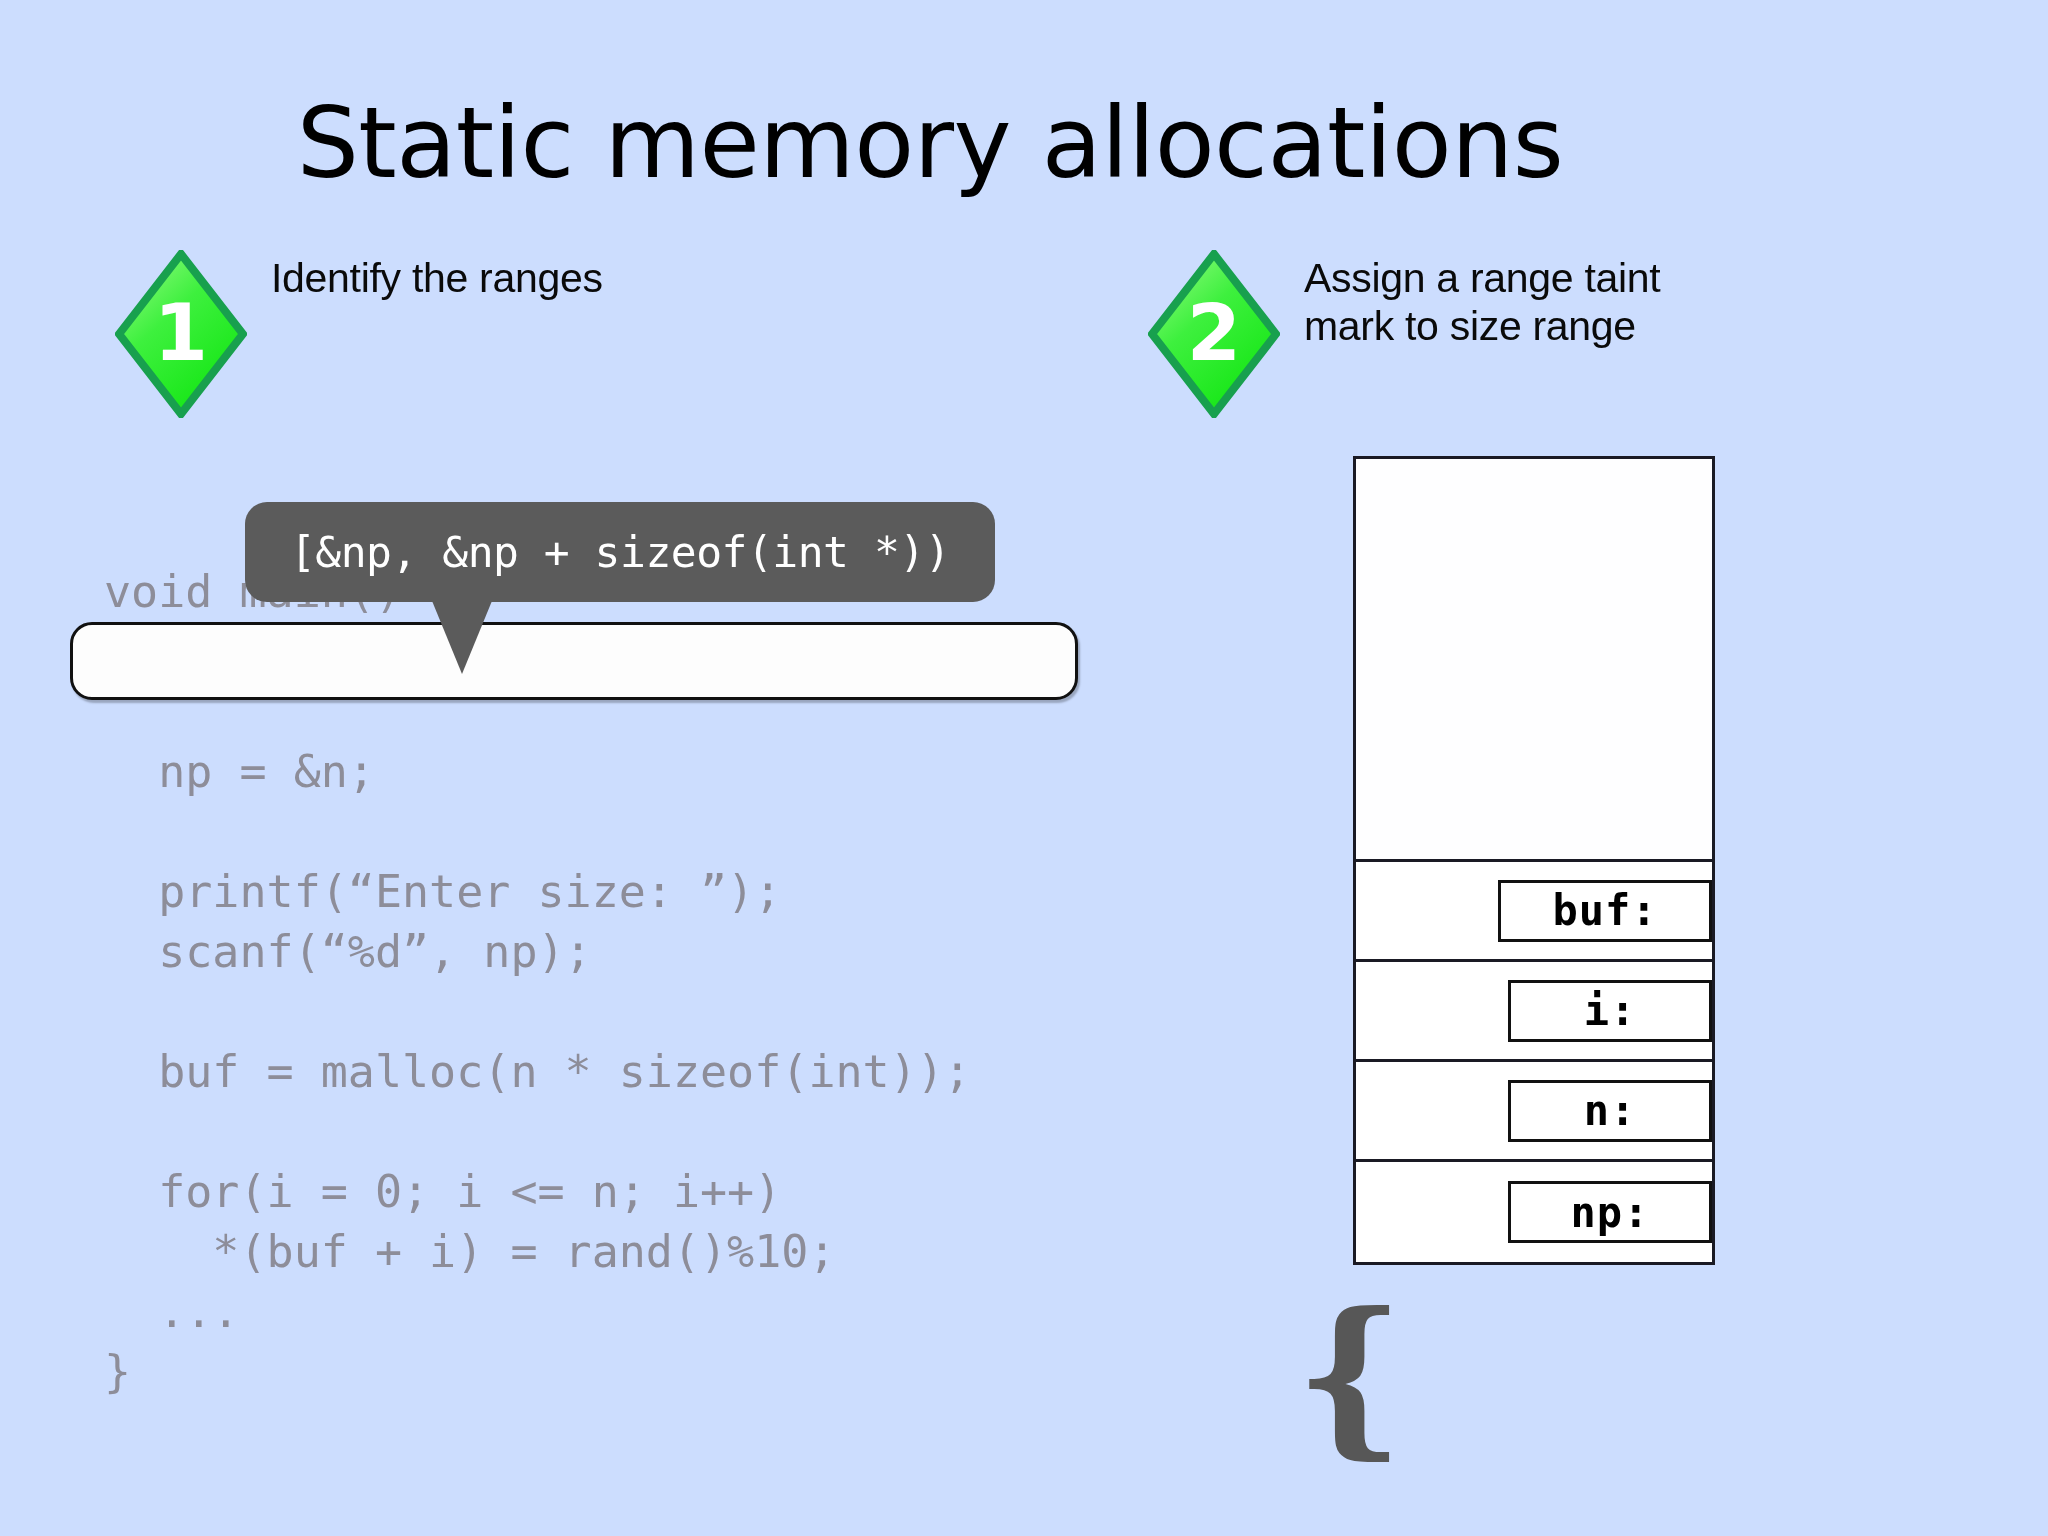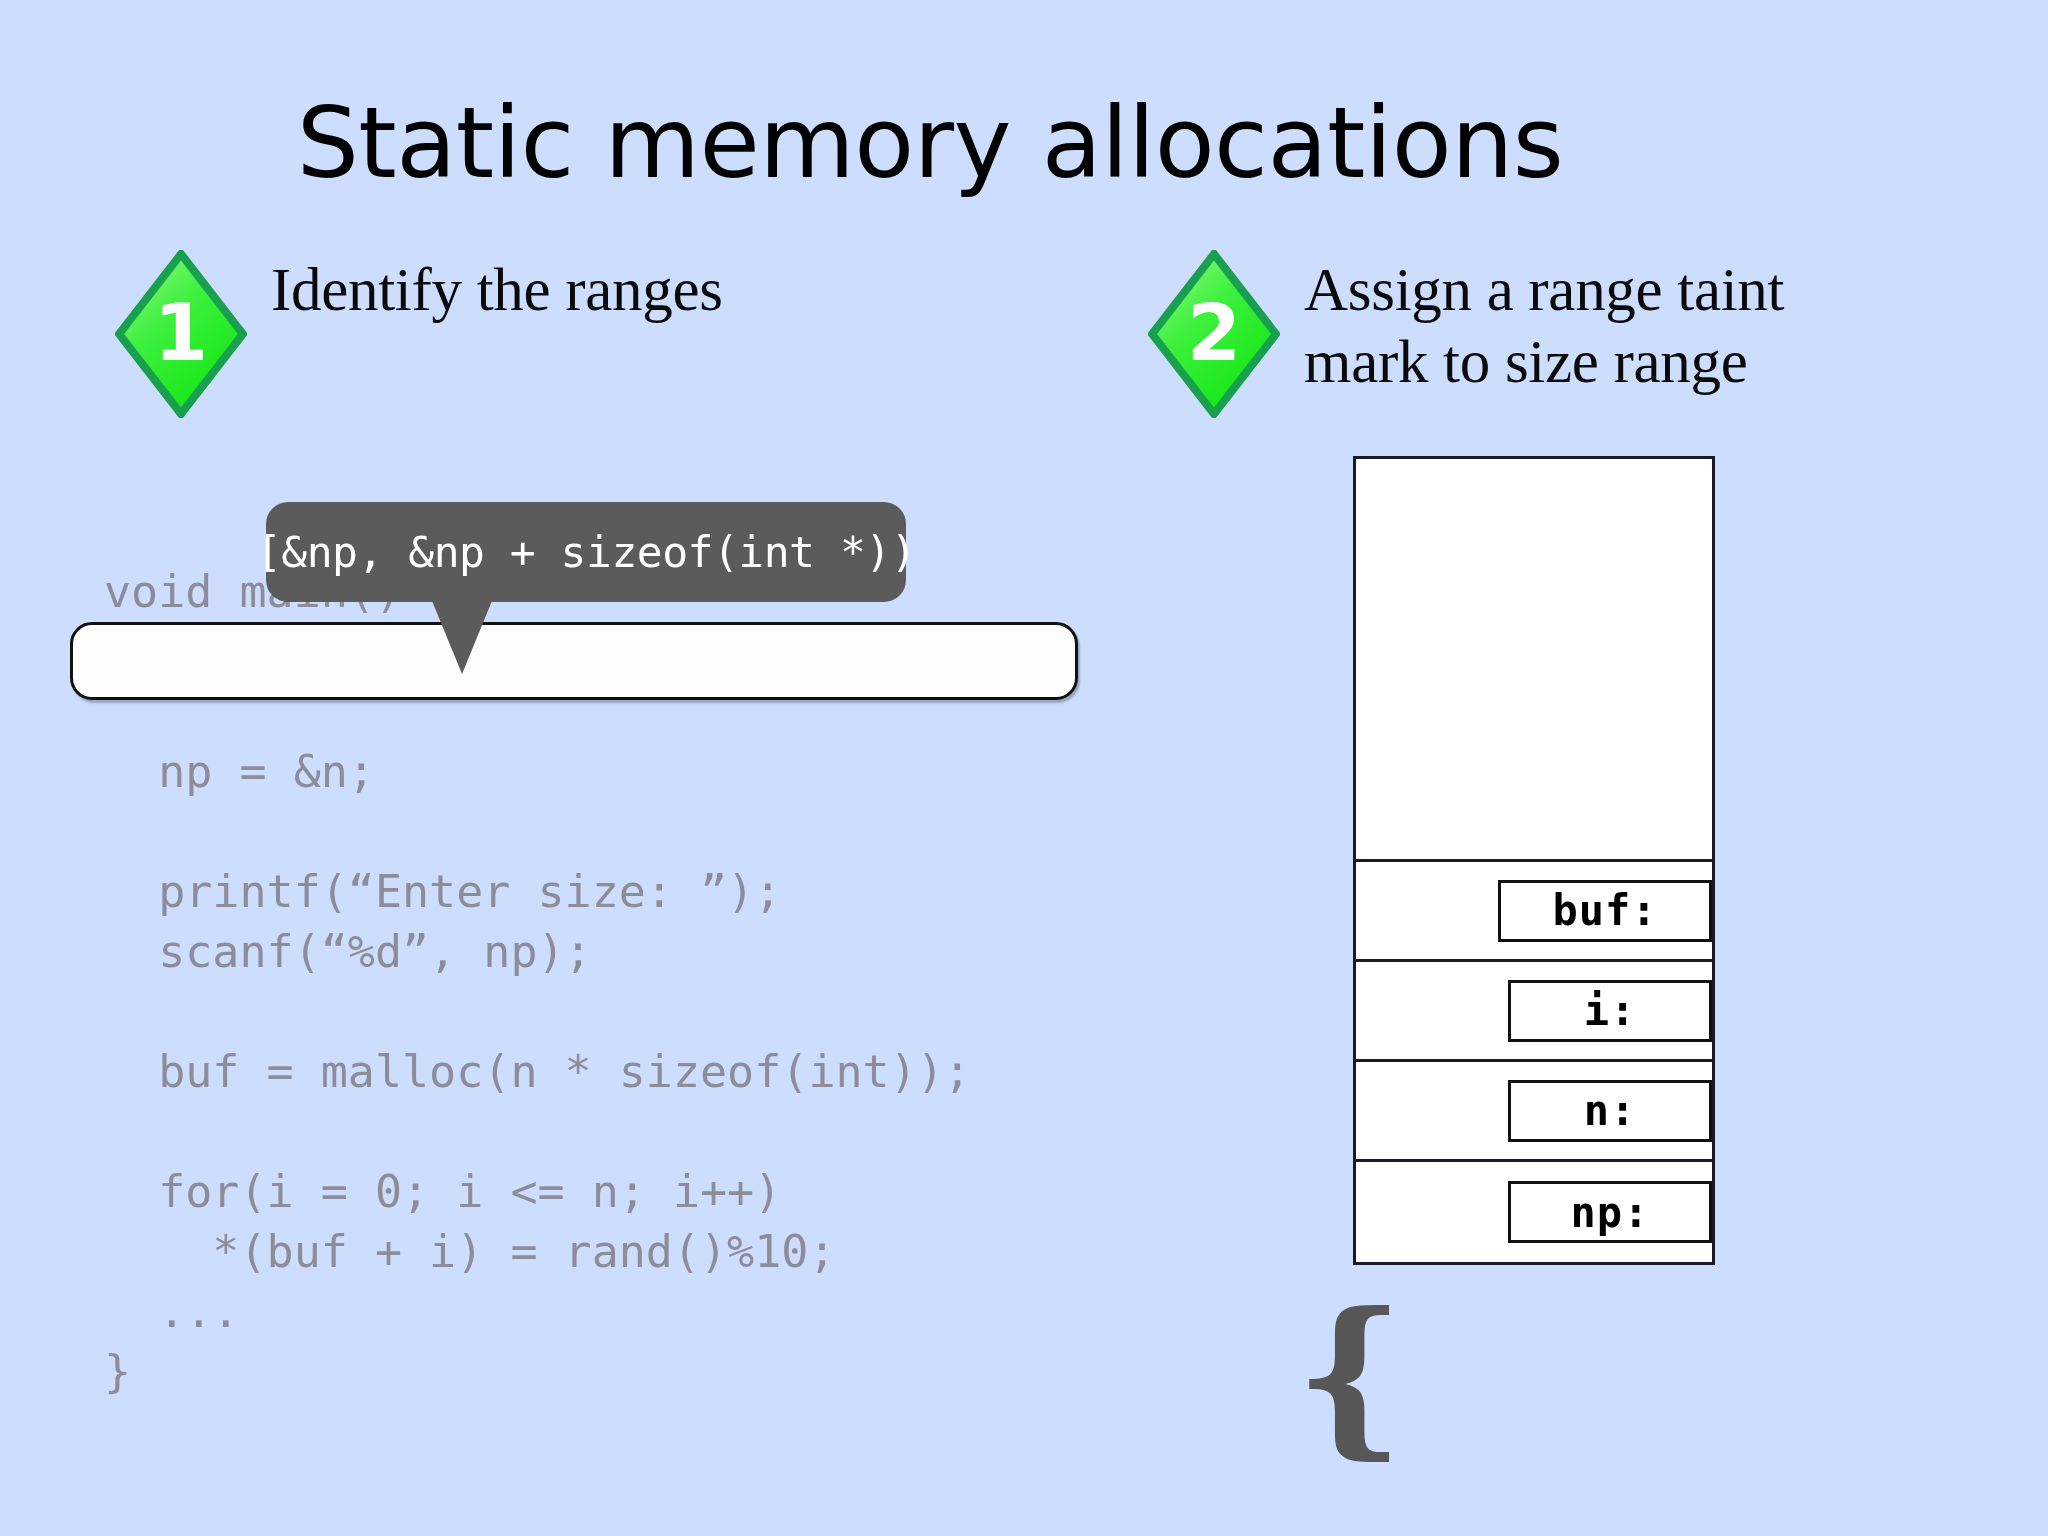--- a/index.html
+++ b/index.html
@@ -63,22 +63,22 @@
     justify-content: center;
     font-family: "DejaVu Sans", sans-serif;
     font-size: 78px;
     font-weight: 700;
     color: #ffffff;
     line-height: 1;
     padding-bottom: 2px;
     box-sizing: border-box;
   }
   .step-text {
-    font-family: Liberation Serif, serif;
-    font-size: 61px;
+    font-family: Liberation Sans, sans-serif;
+    font-size: 41px;
     line-height: 1.18;
     color: #0a0a0a;
     margin-left: 24px;
     margin-top: 4px;
     white-space: nowrap;
     letter-spacing: -0.3px;
   }
   .step-text .l2 { display: block; }
 
   
@@ -117,23 +117,23 @@
     font-family: "DejaVu Sans Mono", monospace;
     font-size: 45px;
     line-height: 60px;
     color: #000000;
     white-space: pre;
   }
 
   
   #callout {
     position: absolute;
-    left: 266px;
+    left: 245px;
     top: 502px;
-    width: 640px;
+    width: 750px;
     height: 100px;
     background: #5b5b5b;
     border-radius: 22px;
     display: flex;
     align-items: center;
     justify-content: center;
     box-sizing: border-box;
   }
   #callout-text {
     font-family: "DejaVu Sans Mono", monospace;

